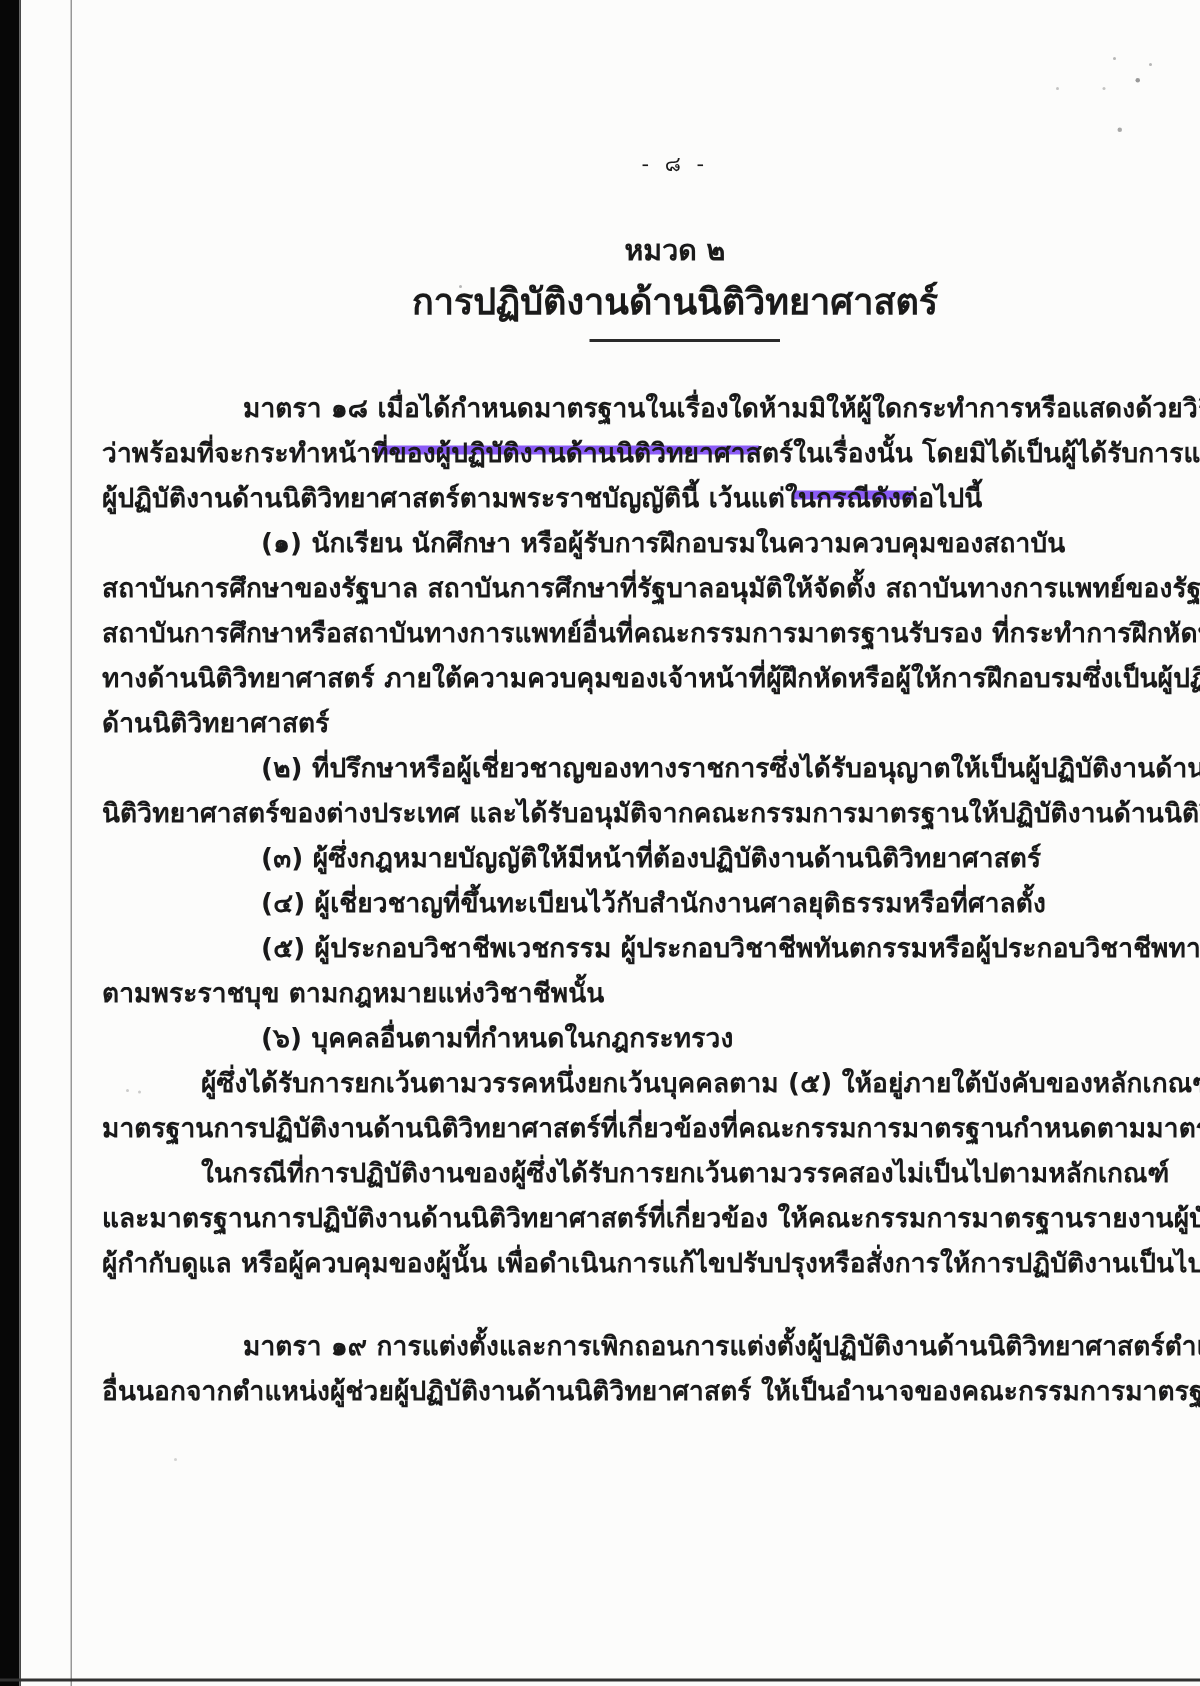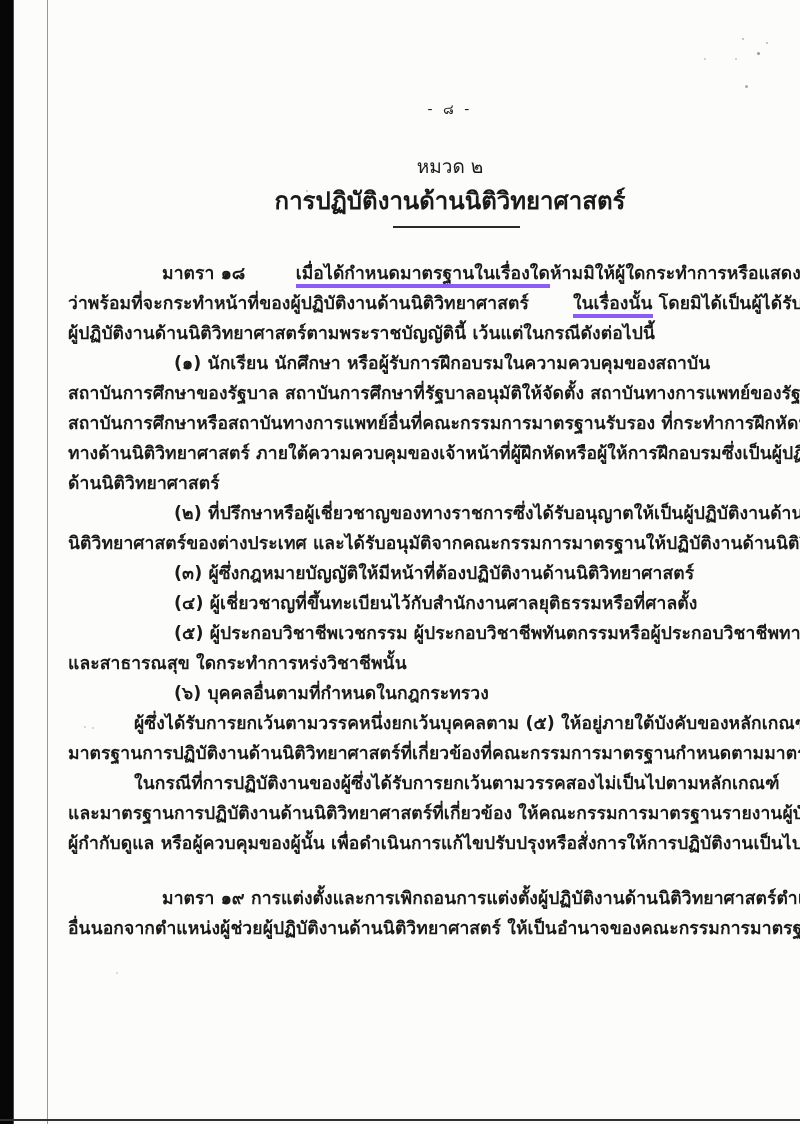--- a/index.html
+++ b/index.html
@@ -10,30 +10,30 @@
     overflow:hidden;
     font-family:"DejaVu Sans",sans-serif;
     color:#1a1a1a;
   }
   .edge-bar{position:absolute;left:0;top:0;width:13px;height:100%;background:#070707;}
   .edge-bar-shadow{position:absolute;left:13px;top:0;width:1px;height:100%;background:#4a4a4a;}
   .fold-line{position:absolute;left:47px;top:0;width:1px;height:100%;background:#979797;}
   .bottom-line{position:absolute;left:0;top:1119px;width:100%;height:2px;background:#303030;}
   .header{position:absolute;left:100px;width:700px;text-align:center;}
   .page-number{top:98px;font-size:14px;letter-spacing:3px;}
-  .chapter-heading{top:151px;font-size:19px;font-weight:normal;}
+  .chapter-heading{top:151px;font-size:19px;font-weight:bold;}
   .chapter-title{top:181px;font-size:24px;font-weight:bold;}
   .section-divider{position:absolute;left:393px;top:226px;width:127px;height:2px;background:#2a2a2a;}
   .doc-body{position:absolute;left:68px;top:258px;width:700px;}
   .line{height:30px;line-height:30px;white-space:nowrap;font-size:17.5px;font-weight:600;letter-spacing:.1px;}
   .ind-matra{padding-left:94px;}
   .ind-item{padding-left:106px;}
   .ind-para{padding-left:66px;}
   .gap{margin-top:25px;}
-  .u{border-bottom:4px solid #8b5cf6;padding-bottom:1px;margin-left:44px;}
+  .u{border-bottom:6px solid #8b5cf6;padding-bottom:14px;}
   .speck{position:absolute;border-radius:50%;background:#6f6f6f;}
 </style>
 </head>
 <body>
 
 <div class="page">
 
   <div class="edge-bar"></div>
   <div class="edge-bar-shadow"></div>
   <div class="fold-line"></div>
@@ -51,21 +51,21 @@
       <div class="line ind-item"><span class="">(๑) นักเรียน นักศึกษา หรือผู้รับการฝึกอบรมในความควบคุมของสถาบัน</span></div>
       <div class="line"><span class="">สถาบันการศึกษาของรัฐบาล สถาบันการศึกษาที่รัฐบาลอนุมัติให้จัดตั้ง สถาบันทางการแพทย์ของรัฐบาล</span></div>
       <div class="line"><span class="">สถาบันการศึกษาหรือสถาบันทางการแพทย์อื่นที่คณะกรรมการมาตรฐานรับรอง ที่กระทำการฝึกหัดหรือฝึกอบรม</span></div>
       <div class="line"><span class="">ทางด้านนิติวิทยาศาสตร์ ภายใต้ความควบคุมของเจ้าหน้าที่ผู้ฝึกหัดหรือผู้ให้การฝึกอบรมซึ่งเป็นผู้ปฏิบัติงาน</span></div>
       <div class="line"><span class="">ด้านนิติวิทยาศาสตร์</span></div>
       <div class="line ind-item"><span class="">(๒) ที่ปรึกษาหรือผู้เชี่ยวชาญของทางราชการซึ่งได้รับอนุญาตให้เป็นผู้ปฏิบัติงานด้าน</span></div>
       <div class="line"><span class="">นิติวิทยาศาสตร์ของต่างประเทศ และได้รับอนุมัติจากคณะกรรมการมาตรฐานให้ปฏิบัติงานด้านนิติวิทยาศาสตร์</span></div>
       <div class="line ind-item"><span class="">(๓) ผู้ซึ่งกฎหมายบัญญัติให้มีหน้าที่ต้องปฏิบัติงานด้านนิติวิทยาศาสตร์</span></div>
       <div class="line ind-item"><span class="">(๔) ผู้เชี่ยวชาญที่ขึ้นทะเบียนไว้กับสำนักงานศาลยุติธรรมหรือที่ศาลตั้ง</span></div>
       <div class="line ind-item"><span class="">(๕) ผู้ประกอบวิชาชีพเวชกรรม ผู้ประกอบวิชาชีพทันตกรรมหรือผู้ประกอบวิชาชีพทางการแพทย์</span></div>
-      <div class="line"><span class="">และสาธารณสุข ใดกระทำการหร่งวิชาชีพนั้น</span></div>
+      <div class="line"><span class="">ตามพระราชบุข ตามกฎหมายแห่งวิชาชีพนั้น</span></div>
       <div class="line ind-item"><span class="">(๖) บุคคลอื่นตามที่กำหนดในกฎกระทรวง</span></div>
       <div class="line ind-para"><span class="">ผู้ซึ่งได้รับการยกเว้นตามวรรคหนึ่งยกเว้นบุคคลตาม (๕) ให้อยู่ภายใต้บังคับของหลักเกณฑ์และ</span></div>
       <div class="line"><span class="">มาตรฐานการปฏิบัติงานด้านนิติวิทยาศาสตร์ที่เกี่ยวข้องที่คณะกรรมการมาตรฐานกำหนดตามมาตรา ๑๒ (๑) ด้วย</span></div>
       <div class="line ind-para"><span class="">ในกรณีที่การปฏิบัติงานของผู้ซึ่งได้รับการยกเว้นตามวรรคสองไม่เป็นไปตามหลักเกณฑ์</span></div>
       <div class="line"><span class="">และมาตรฐานการปฏิบัติงานด้านนิติวิทยาศาสตร์ที่เกี่ยวข้อง ให้คณะกรรมการมาตรฐานรายงานผู้บังคับบัญชา</span></div>
       <div class="line"><span class="">ผู้กำกับดูแล หรือผู้ควบคุมของผู้นั้น เพื่อดำเนินการแก้ไขปรับปรุงหรือสั่งการให้การปฏิบัติงานเป็นไปตาม</span></div>
       <div class="line ind-matra gap"><span class="">มาตรา ๑๙ การแต่งตั้งและการเพิกถอนการแต่งตั้งผู้ปฏิบัติงานด้านนิติวิทยาศาสตร์ตำแหน่ง</span></div>
       <div class="line"><span class="">อื่นนอกจากตำแหน่งผู้ช่วยผู้ปฏิบัติงานด้านนิติวิทยาศาสตร์ ให้เป็นอำนาจของคณะกรรมการมาตรฐาน</span></div>
     </div>
 

